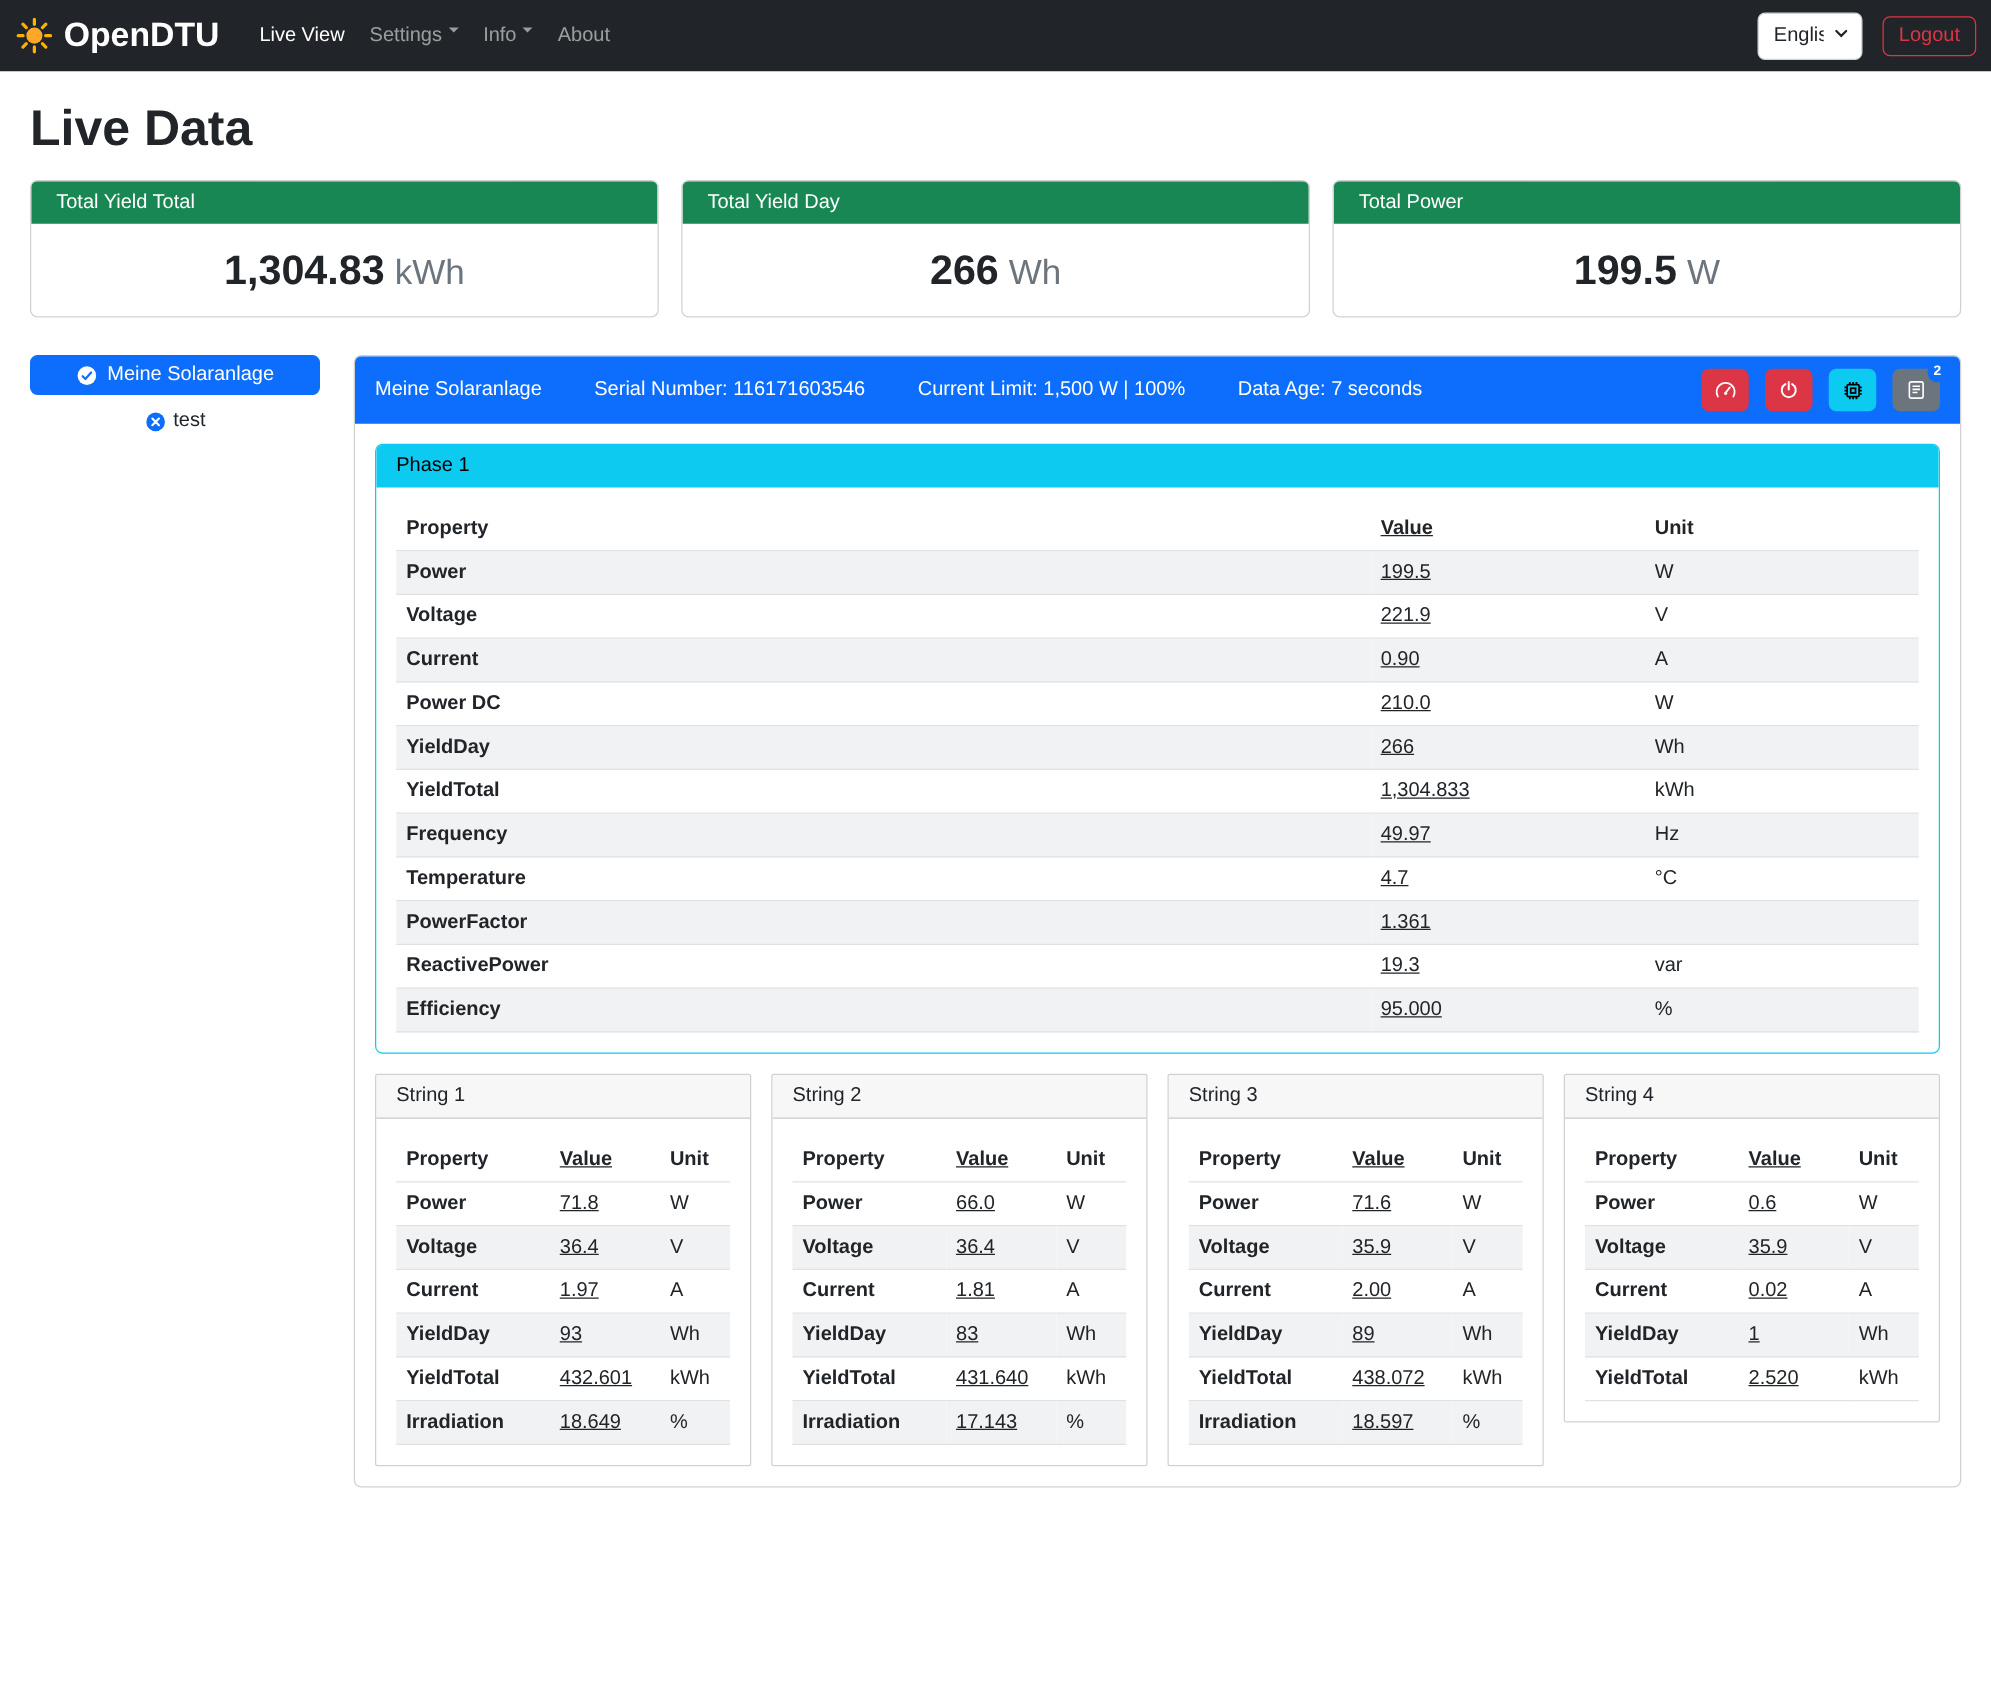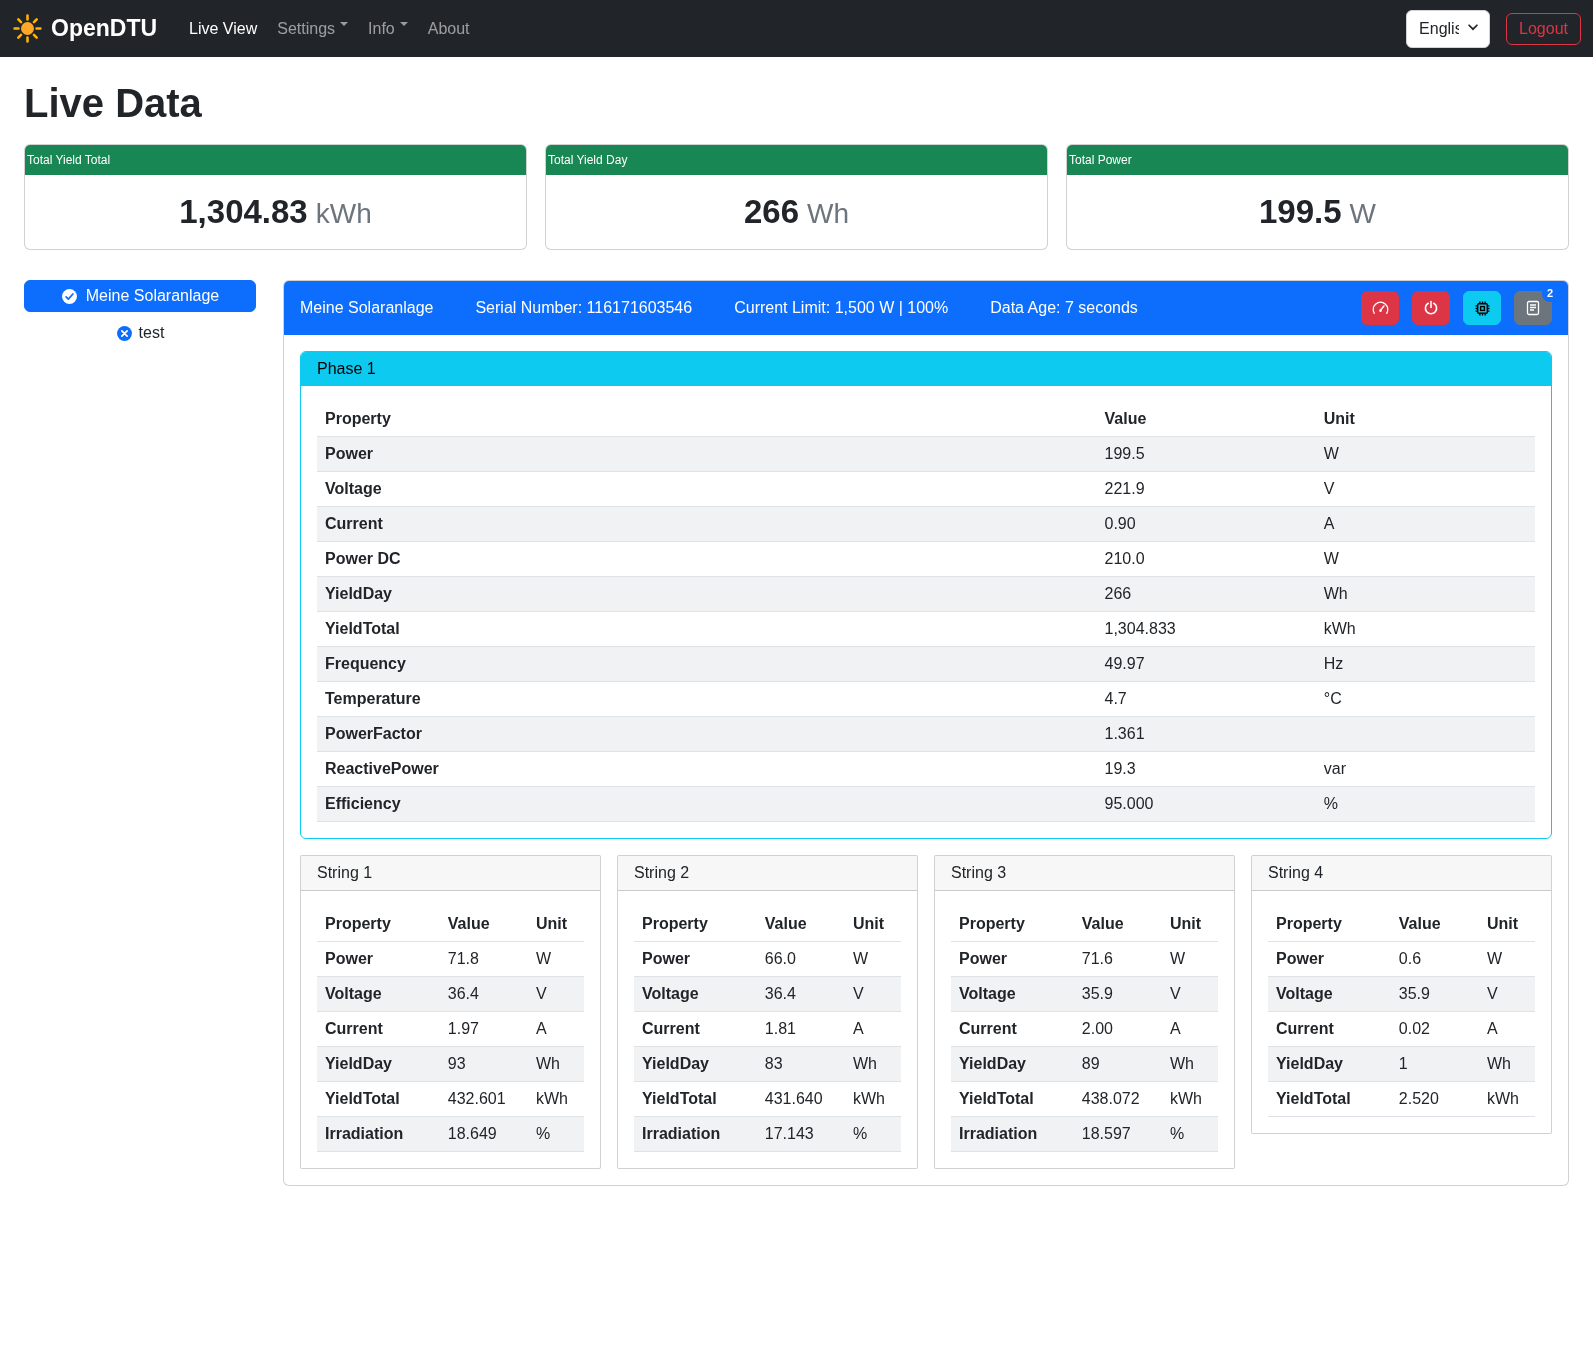--- a/index.html
+++ b/index.html
@@ -1,39 +1,39 @@
 <!DOCTYPE html>
 <html><head>
 <meta charset="utf-8">
 <style>
   * { box-sizing: border-box; }
   html,body { margin:0; padding:0; background:#fff; }
   body { font-family:"Liberation Sans", sans-serif; color:#212529; font-size:16px; width:1593px; }
 
   
   .navbar { background:#212529; height:57px; display:flex; align-items:center; padding:0 12px; }
-  .brand { display:flex; align-items:center; gap:8px; color:#fff; font-size:23px; font-weight:700; margin-right:22px; cursor:pointer; }
+  .brand { display:flex; align-items:center; gap:8px; color:#fff; font-size:27px; font-weight:700; margin-right:22px; cursor:pointer; }
   .nav-items { display:flex; align-items:center; list-style:none; margin:0; padding:0; flex:1; }
   .nav-item { padding:8px 10px; color:rgba(255,255,255,.55); cursor:pointer; display:flex; align-items:flex-start; gap:5px; }
   .nav-item.active { color:#fff; }
   .caret { display:inline-block; width:0; height:0; border-top:4px solid currentColor; border-left:4px solid transparent; border-right:4px solid transparent; margin-top:2px; }
   .nav-right { display:flex; align-items:center; gap:16px; }
   .select-wrap { position:relative; }
   .select-wrap select { appearance:none; -webkit-appearance:none; background:#fff; border:1px solid #ced4da; border-radius:6px; height:38px; padding:0 30px 0 12px; font-size:16px; color:#212529; width:84px; cursor:pointer; font-family:"Liberation Sans", sans-serif; }
   .select-wrap .chev { position:absolute; right:10px; top:50%; transform:translateY(-50%); pointer-events:none; color:#212529; }
   .btn-outline-danger { background:transparent; border:1px solid #dc3545; color:#dc3545; border-radius:6px; padding:6px 12px; font-size:16px; cursor:pointer; font-family:"Liberation Sans", sans-serif; }
 
   
   .page { padding:8px 24px 24px 24px; }
   h1.page-title { font-size:40px; font-weight:700; margin:16px 0 18px 0; }
 
   
   .cards-row { display:grid; grid-template-columns:repeat(3,1fr); gap:18px; margin-bottom:30px; }
   .card { border:1px solid rgba(0,0,0,.18); border-radius:6px; overflow:hidden; background:#fff; }
-  .card-header-success { background:#198754; color:#fff; padding:8px 2px; font-size:12px; }
+  .card-header-success { background:#198754; color:#fff; padding:8px 20px; font-size:16px; }
   .card-body-center { padding:18px 16px; text-align:center; }
   .big-value { font-size:33px; font-weight:700; color:#212529; }
   .big-unit { font-size:28px; color:#6c757d; margin-left:8px; font-weight:400; }
 
   
   .main-row { display:flex; gap:27px; align-items:flex-start; }
   .sidebar { width:232px; flex:0 0 232px; }
   .inv-select-btn { width:100%; background:#0d6efd; border:1px solid #0d6efd; color:#fff; border-radius:6px; padding:6px 12px; font-size:16px; display:flex; align-items:center; justify-content:center; gap:8px; cursor:pointer; font-family:"Liberation Sans", sans-serif; }
   .inv-item-inactive { margin-top:12px; display:flex; align-items:center; justify-content:center; gap:6px; color:#212529; cursor:pointer; font-size:16px; }
 
@@ -52,21 +52,21 @@
   
   .phase-card { border:1px solid #0dcaf0; border-radius:6px; overflow:hidden; margin-bottom:16px; background:#fff; }
   .phase-header { background:#0dcaf0; color:#000; padding:8px 16px; font-size:16px; }
   .phase-body { padding:16px; }
 
   
   table.data-table { width:100%; border-collapse:collapse; }
   .data-table th, .data-table td { padding:8px; font-size:16px; border-bottom:1px solid #dee2e6; text-align:left; vertical-align:middle; }
   .data-table th[scope="row"] { font-weight:700; }
   .data-table thead th { font-weight:700; }
-  .val { text-align:center; }
+  .val { text-align:center;text-decoration:underline; }
   .phase-table col.c-prop { width:64%; }
   .phase-table col.c-unit { width:18%; }
   .phase-table tbody tr:nth-child(odd) { background:#f1f2f3; }
 
   
   .strings-row { display:grid; grid-template-columns:repeat(4,1fr); gap:16px; align-items:start; }
   .string-card { border:1px solid rgba(0,0,0,.18); border-radius:2px; overflow:hidden; background:#fff; }
   .string-header { background:rgba(0,0,0,.03); border-bottom:1px solid rgba(0,0,0,.18); padding:8px 16px; font-size:16px; }
   .string-body { padding:16px; }
   .string-table col.c-prop { width:46%; }

